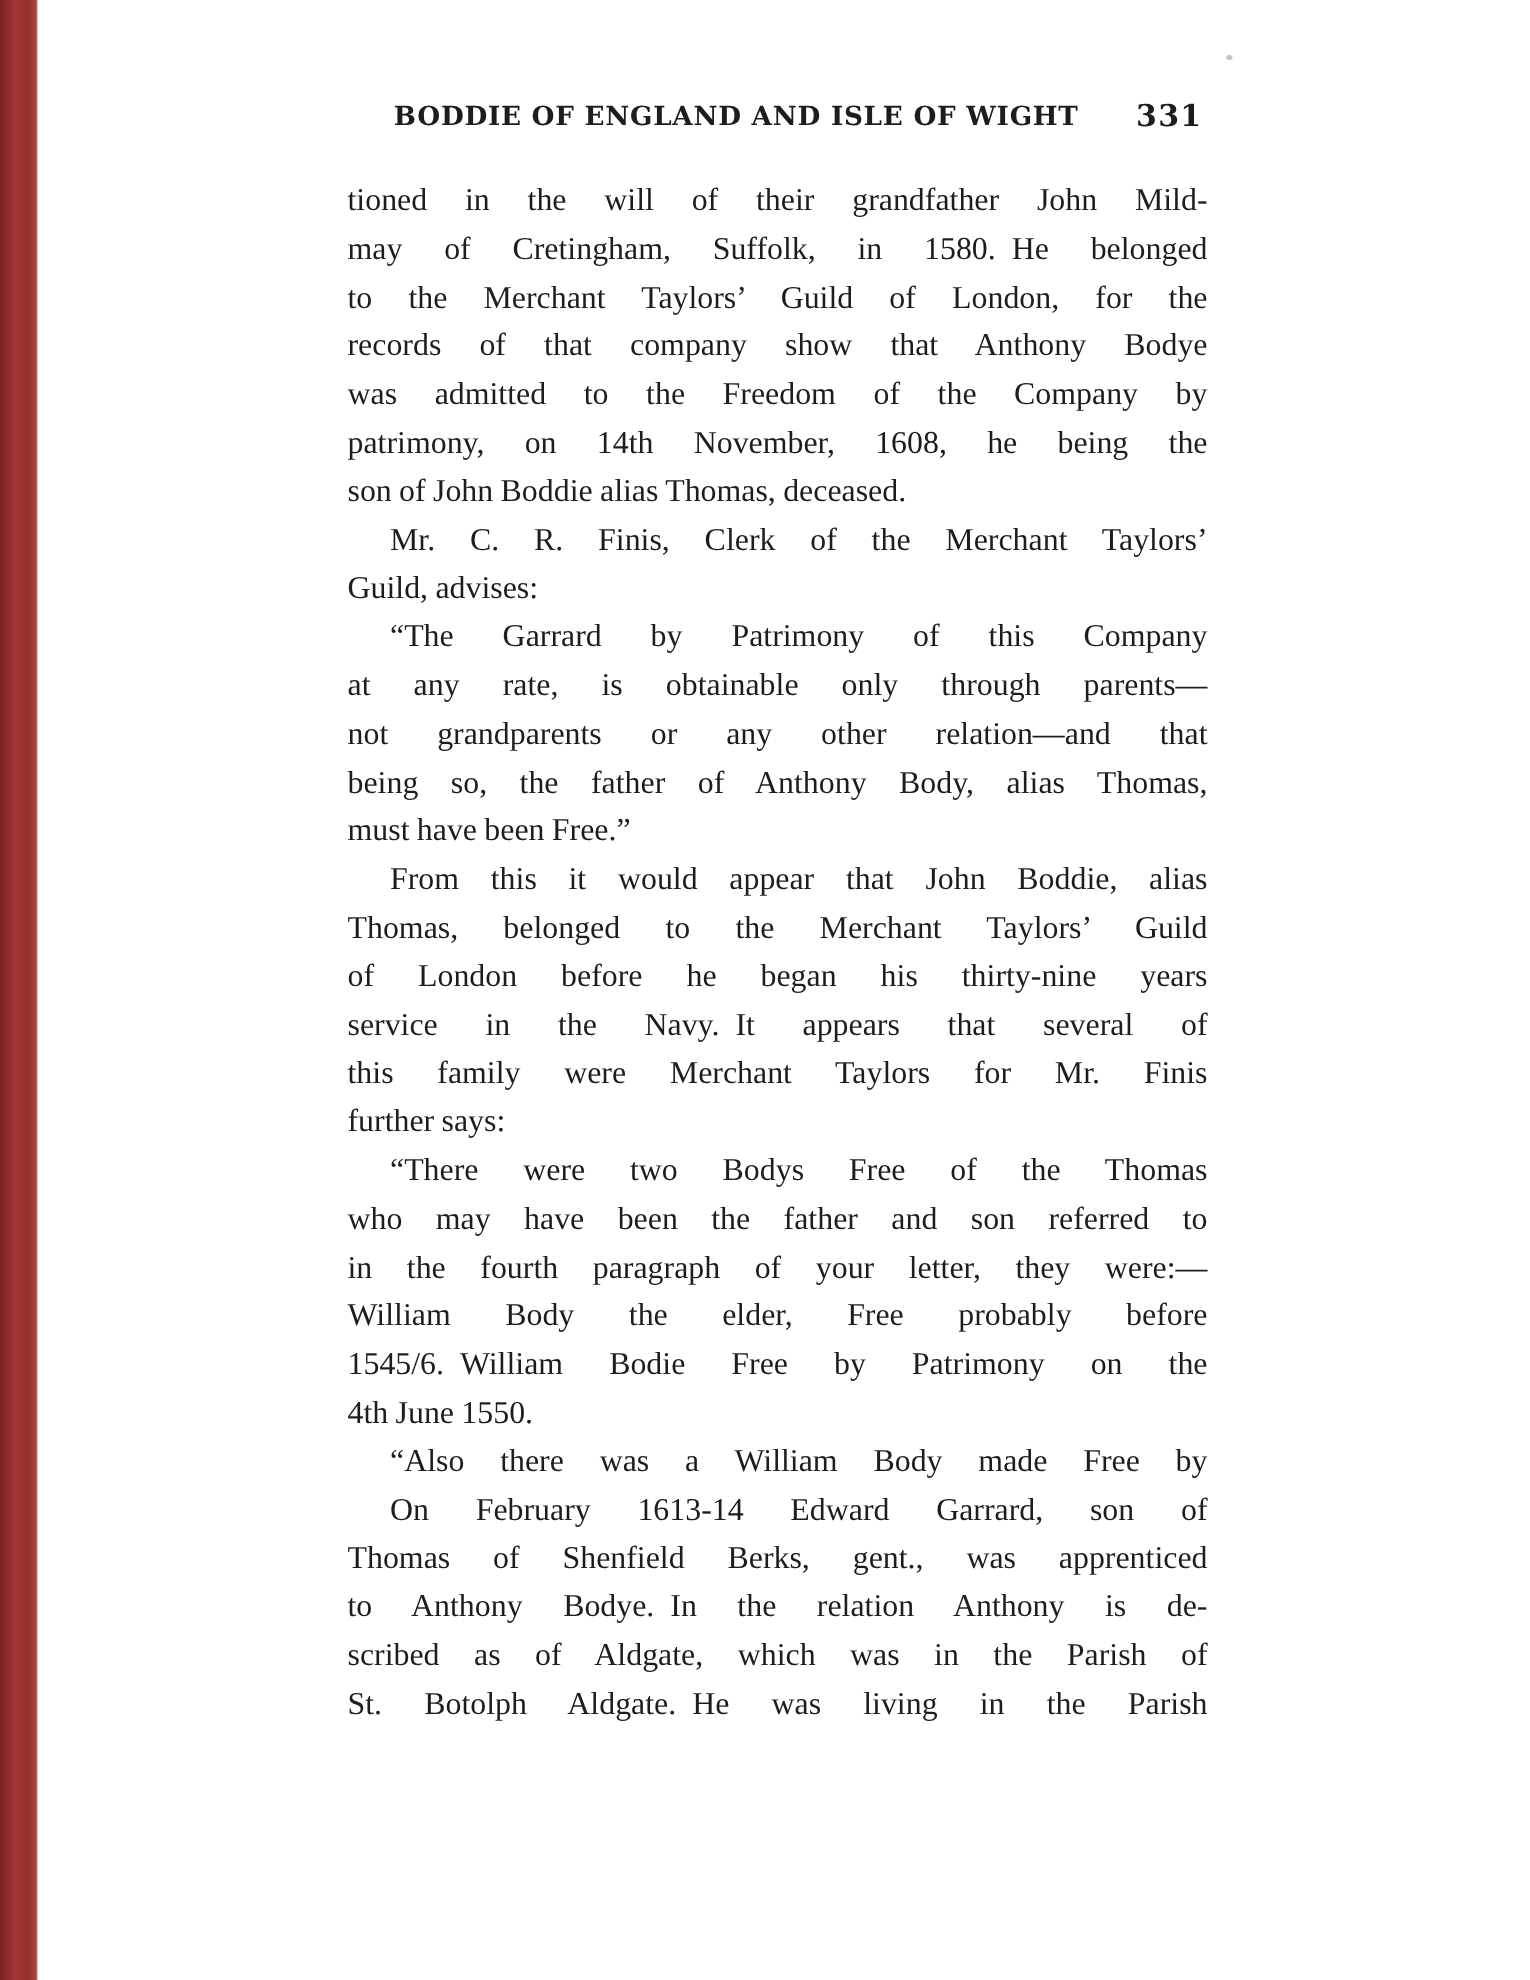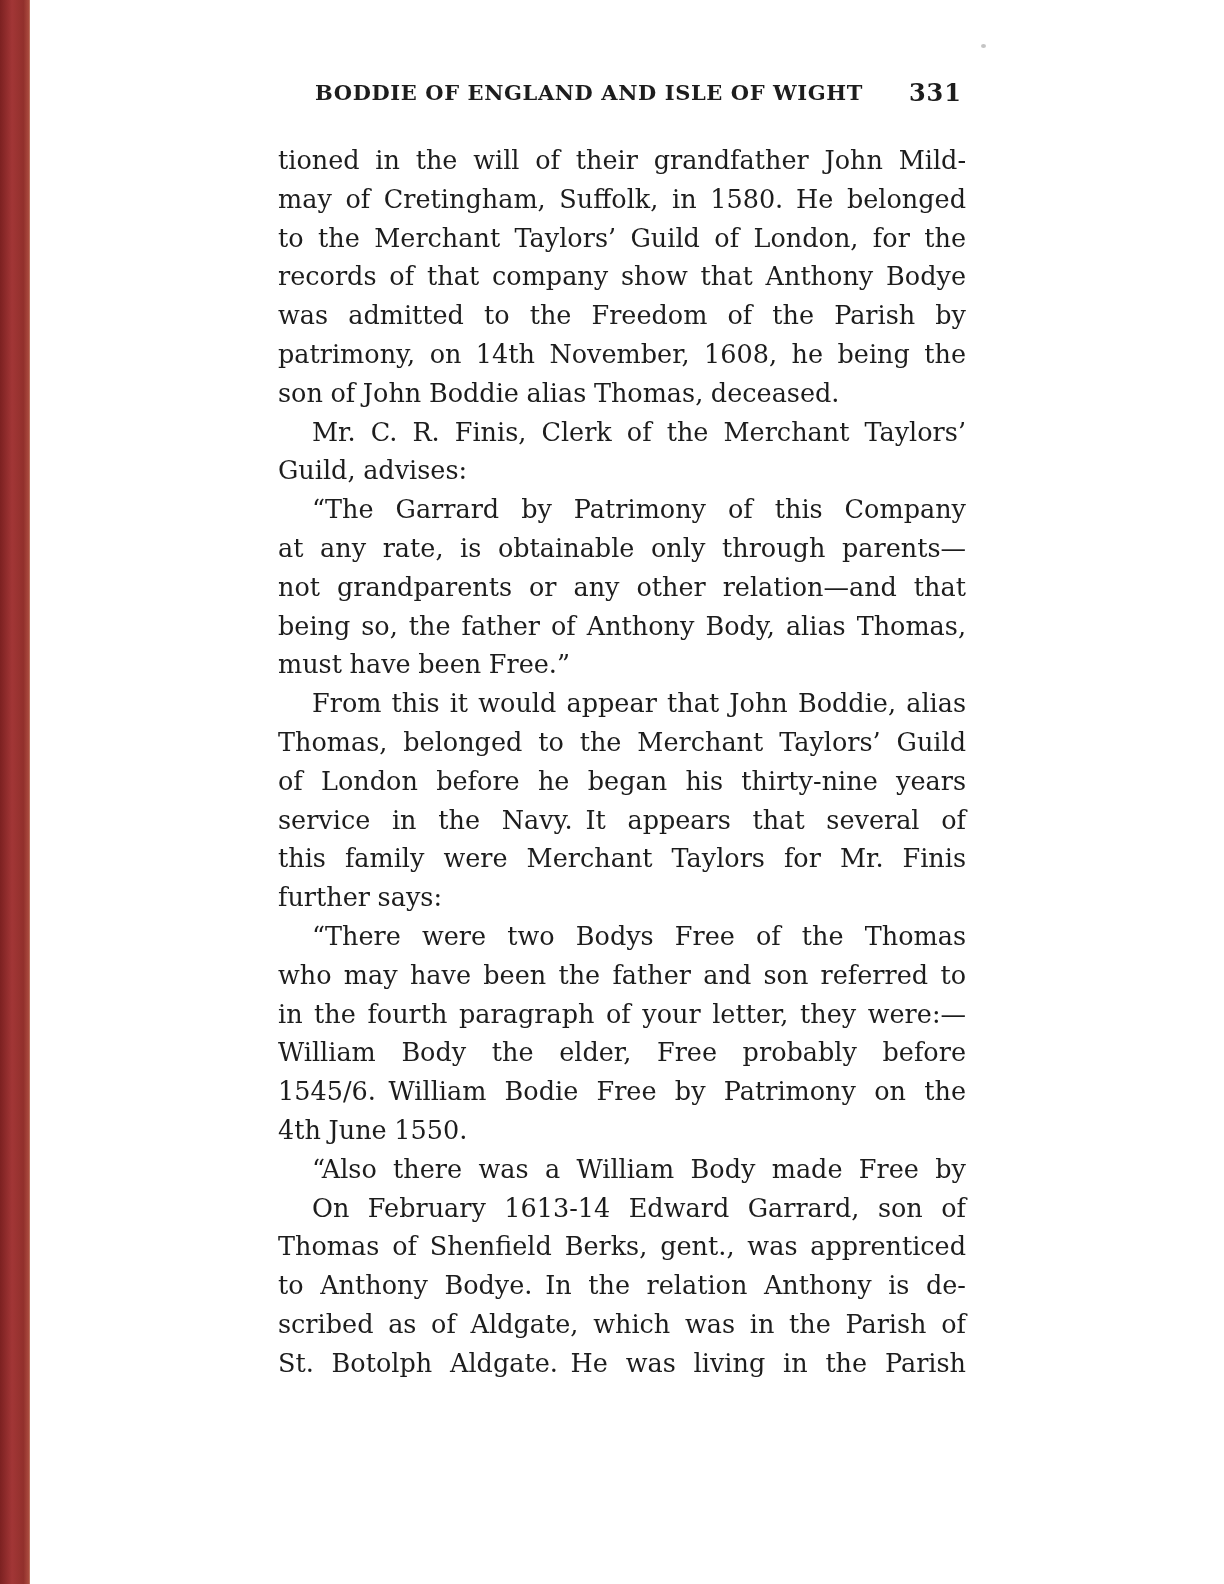--- a/index.html
+++ b/index.html
@@ -45,20 +45,21 @@
     position: absolute;
     left: 278px; top: 141px;
     width: 688px;
     font-size: 25.5px;
     line-height: 38.8px;
     word-spacing: -0.5px;
   }
   .line {
     text-align: justify;
     text-align-last: justify;
+    font-family: Liberation Serif, serif;
   }
   .line.para-end { text-align-last: left; }
   .line.indent { text-indent: 34px; }
   .scan-speck {
     position: absolute;
     left: 981px; top: 44px;
     width: 5px; height: 4px;
     border-radius: 50%;
     background: #c4c4c4;
   }
@@ -71,21 +72,21 @@
   <div class="scan-speck"></div>
   <div class="running-header">
     <div class="header-title">BODDIE OF ENGLAND AND ISLE OF WIGHT</div>
     <div class="header-page">331</div>
   </div>
   <div class="text-block">
       <div class="line">tioned in the will of their grandfather John Mild-</div>
       <div class="line">may of Cretingham, Suffolk, in 1580. He belonged</div>
       <div class="line">to the Merchant Taylors’ Guild of London, for the</div>
       <div class="line">records of that company show that Anthony Bodye</div>
-      <div class="line">was admitted to the Freedom of the Parish by</div>
+      <div class="line">was admitted to the Freedom of the Company by</div>
       <div class="line">patrimony, on 14th November, 1608, he being the</div>
       <div class="line para-end">son of John Boddie alias Thomas, deceased.</div>
       <div class="line indent">Mr. C. R. Finis, Clerk of the Merchant Taylors’</div>
       <div class="line para-end">Guild, advises:</div>
       <div class="line indent">“The Garrard by Patrimony of this Company</div>
       <div class="line">at any rate, is obtainable only through parents—</div>
       <div class="line">not grandparents or any other relation—and that</div>
       <div class="line">being so, the father of Anthony Body, alias Thomas,</div>
       <div class="line para-end">must have been Free.”</div>
       <div class="line indent">From this it would appear that John Boddie, alias</div>

